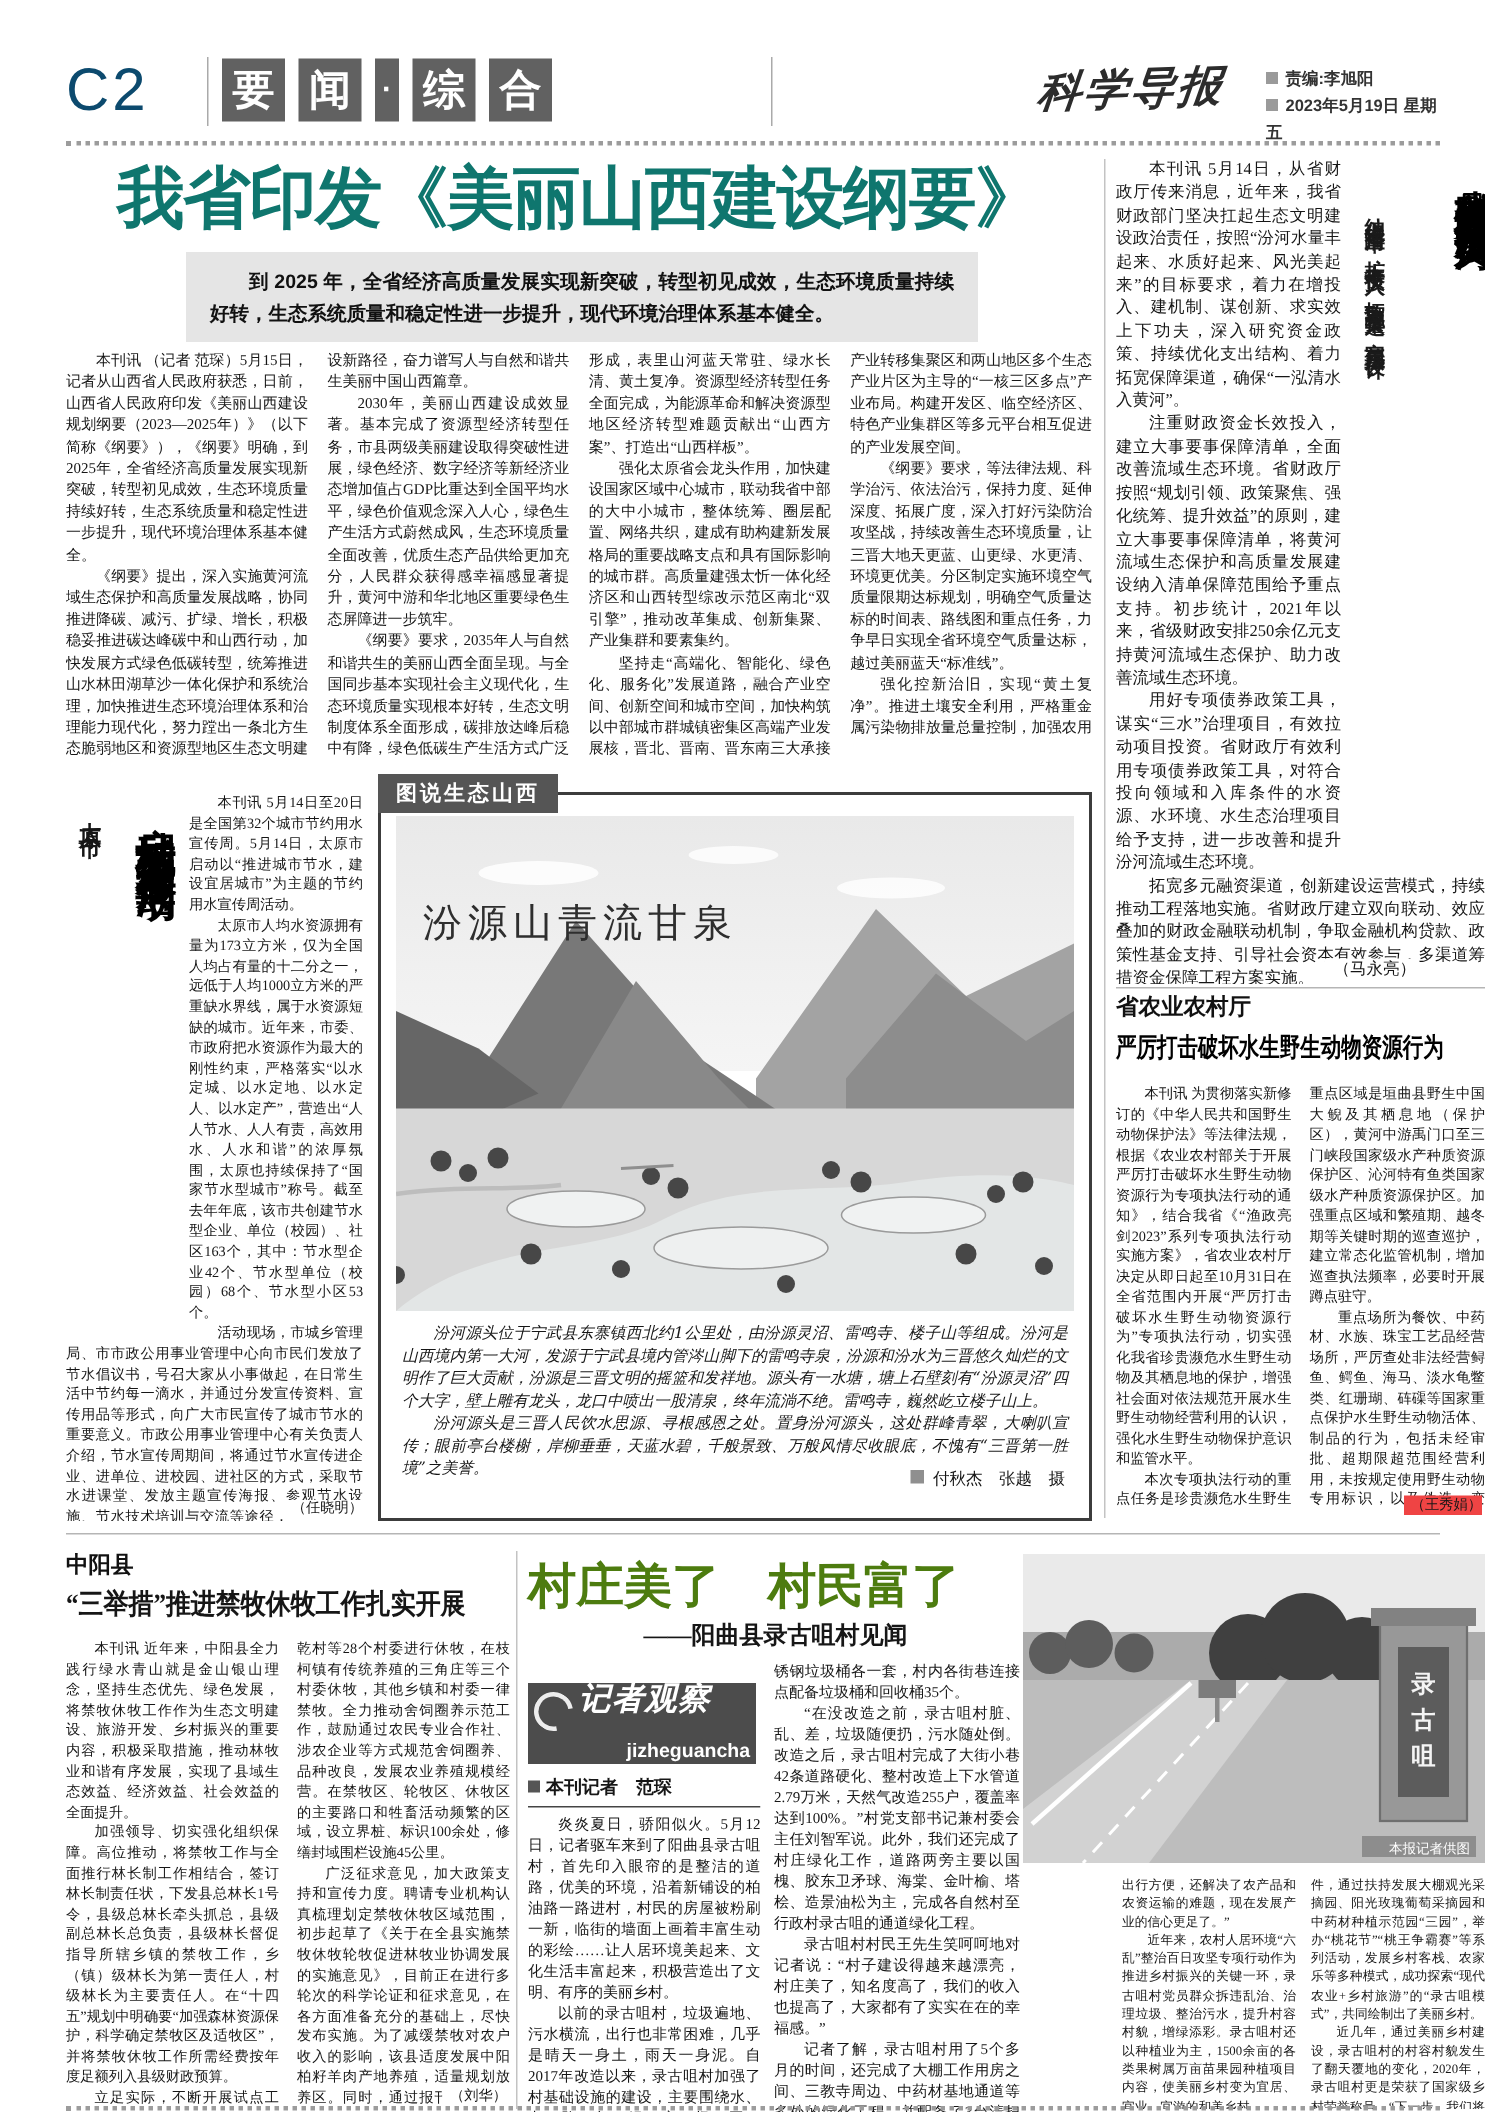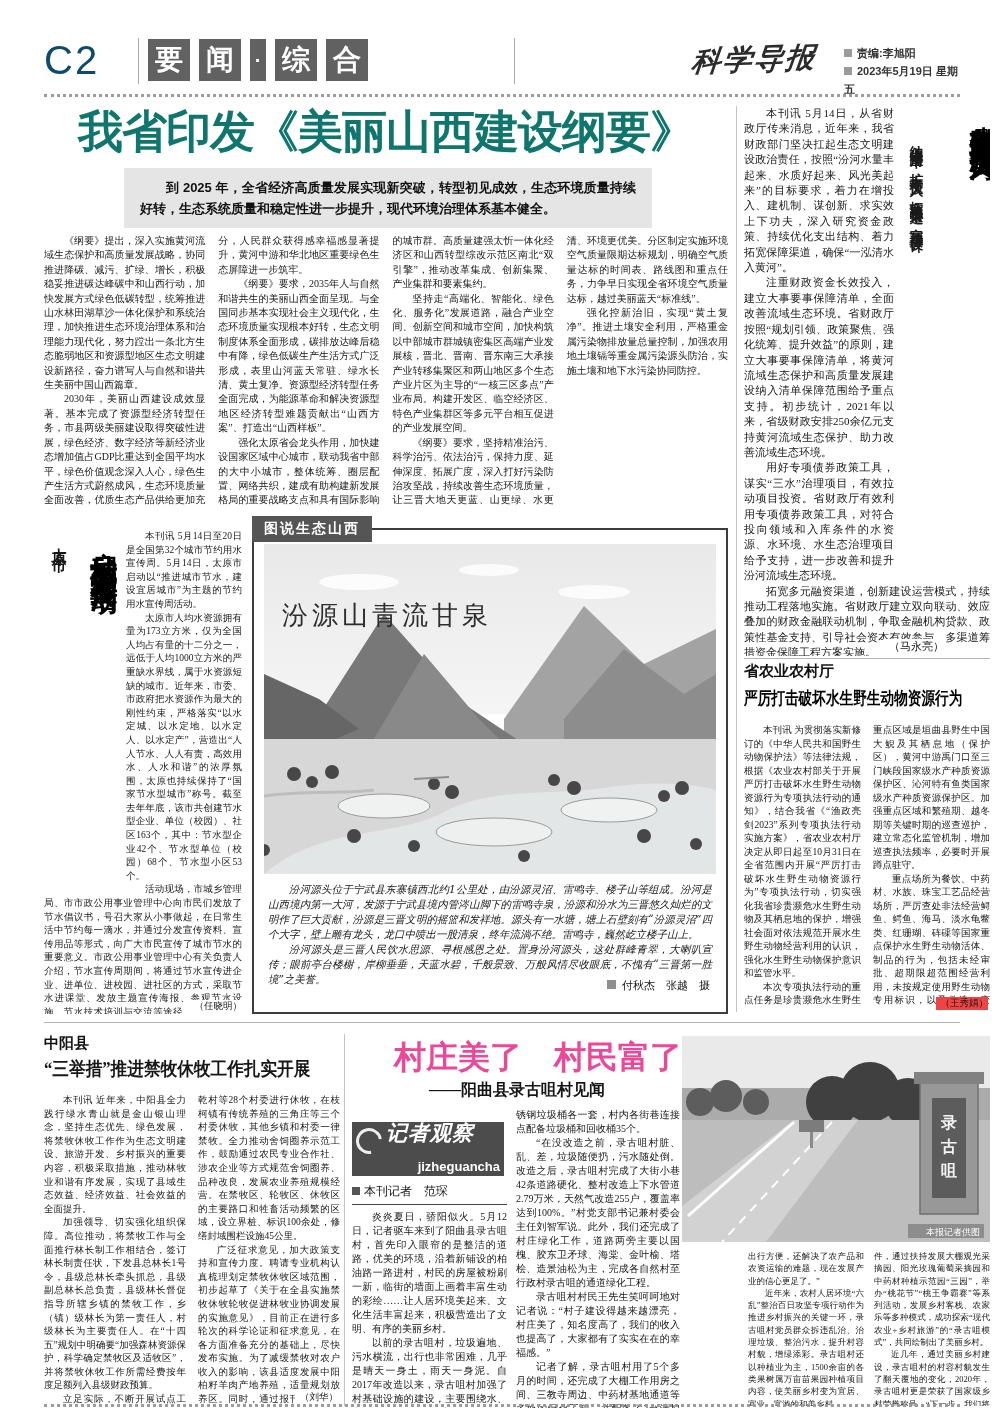--- a/index.html
+++ b/index.html
@@ -85,37 +85,37 @@
 
   
   .zy { left:44px; top:1034px; width:296px; height:372px; }
   .zy-head { position:absolute; left:0; top:22px; width:330px; transform:scaleX(0.9); transform-origin:left;
              font-size:18.5px; font-weight:900; font-family:"Liberation Serif",serif; white-space:nowrap; }
   .zy-col { position:absolute; top:60px; width:142px; height:310px; overflow:hidden;
             font-size:9.5px; line-height:13.6px; }
   .zy-byline { position:absolute; right:2px; bottom:2px; background:#fff; padding-left:5px; font-size:9.5px; }
 
   
-  .vg-head { left:352px; top:1036px; width:330px; text-align:right; font-size:32px; font-weight:900;
-             font-family:Liberation Serif, serif; color:#ec4899; white-space:nowrap; }
+  .vg-head { left:352px; top:1036px; width:330px; text-align:left; font-size:32px; font-weight:900;
+             font-family:Liberation Serif, serif; color:#4d7c0f; white-space:nowrap; }
   .vg-sub { left:352px; top:1080px; width:330px; text-align:center; font-size:16px; font-weight:bold;
             font-family:"Liberation Serif",serif; }
   .vg-col { overflow:hidden; text-align:justify; }
   .vg-col1 { left:352px; top:1122px; width:155px; height:286px; font-size:10px; line-height:14px; }
   .vg-col2 { left:516px; top:1108px; width:164px; height:300px; font-size:10px; line-height:14px; }
   .vg-col3 { left:748px; top:1250px; width:116px; height:156px; font-size:8.5px; line-height:12.3px; }
   .vg-col4 { left:874px; top:1250px; width:116px; height:156px; font-size:8.5px; line-height:12.3px; }
   .obs-logo { position:relative; width:152px; height:54px; background:#4c4c4c; margin-bottom:4px; }
   .obs-cn { position:absolute; left:34px; top:4px; color:#fff; font-weight:900; font-style:italic;
             font-size:21px; font-family:"Liberation Sans",sans-serif; letter-spacing:1px; }
   .obs-en { position:absolute; right:4px; bottom:2px; color:#fff; font-weight:bold; font-size:13px;
             font-family:"Liberation Sans",sans-serif; }
   .obs-swoosh { position:absolute; left:4px; top:6px; width:26px; height:26px; border:3px solid #fff;
                 border-color:#fff transparent #fff #fff; border-radius:50%; transform:rotate(35deg); opacity:.9; }
-  .vg-reporter { font-family:"Liberation Sans",sans-serif; font-weight:normal; font-size:12px;
+  .vg-reporter { font-family:"Liberation Sans",sans-serif; font-weight:bold; font-size:12px;
                  border-bottom:1px solid #444; padding:4px 0 6px 0; margin-bottom:5px; }
   .vg-reporter .sq { display:inline-block; width:8px; height:8px; background:#555; margin-right:4px; }
   .village-photo { left:682px; top:1036px; width:308px; height:206px; }
 </style>
 </head>
 <body>
 
 <div class="abs hdr">
   <div class="edition">C2</div>
   <div class="hdr-line" style="left:94px"></div>
@@ -133,26 +133,27 @@
     <div><span class="sq"></span><span>2023年5月19日  星期五</span></div>
   </div>
 </div>
 <div class="abs dotted-rule" style="left:44px; top:94px; width:916px;"></div>
 
 <div class="abs main-headline">我省印发《美丽山西建设纲要》</div>
 <div class="abs standfirst">
   <p>到 2025 年，全省经济高质量发展实现新突破，转型初见成效，生态环境质量持续好转，生态系统质量和稳定性进一步提升，现代环境治理体系基本健全。</p>
 </div>
 <div class="abs main-body">
+    <p>本刊讯 （记者 范琛）5月15日，记者从山西省人民政府获悉，日前，山西省人民政府印发《美丽山西建设规划纲要（2023—2025年）》（以下简称《纲要》），《纲要》明确，到2025年，全省经济高质量发展实现新突破，转型初见成效，生态环境质量持续好转，生态系统质量和稳定性进一步提升，现代环境治理体系基本健全。</p>
     <p>《纲要》提出，深入实施黄河流域生态保护和高质量发展战略，协同推进降碳、减污、扩绿、增长，积极稳妥推进碳达峰碳中和山西行动，加快发展方式绿色低碳转型，统筹推进山水林田湖草沙一体化保护和系统治理，加快推进生态环境治理体系和治理能力现代化，努力蹚出一条北方生态脆弱地区和资源型地区生态文明建设新路径，奋力谱写人与自然和谐共生美丽中国山西篇章。</p>
     <p>2030年，美丽山西建设成效显著。基本完成了资源型经济转型任务，市县两级美丽建设取得突破性进展，绿色经济、数字经济等新经济业态增加值占GDP比重达到全国平均水平，绿色价值观念深入人心，绿色生产生活方式蔚然成风，生态环境质量全面改善，优质生态产品供给更加充分，人民群众获得感幸福感显著提升，黄河中游和华北地区重要绿色生态屏障进一步筑牢。</p>
     <p>《纲要》要求，2035年人与自然和谐共生的美丽山西全面呈现。与全国同步基本实现社会主义现代化，生态环境质量实现根本好转，生态文明制度体系全面形成，碳排放达峰后稳中有降，绿色低碳生产生活方式广泛形成，表里山河蓝天常驻、绿水长清、黄土复净。资源型经济转型任务全面完成，为能源革命和解决资源型地区经济转型难题贡献出“山西方案”、打造出“山西样板”。</p>
     <p>强化太原省会龙头作用，加快建设国家区域中心城市，联动我省中部的大中小城市，整体统筹、圈层配置、网络共织，建成有助构建新发展格局的重要战略支点和具有国际影响的城市群。高质量建强太忻一体化经济区和山西转型综改示范区南北“双引擎”，推动改革集成、创新集聚、产业集群和要素集约。</p>
     <p>坚持走“高端化、智能化、绿色化、服务化”发展道路，融合产业空间、创新空间和城市空间，加快构筑以中部城市群城镇密集区高端产业发展核，晋北、晋南、晋东南三大承接产业转移集聚区和两山地区多个生态产业片区为主导的“一核三区多点”产业布局。构建开发区、临空经济区、特色产业集群区等多元平台相互促进的产业发展空间。</p>
-    <p>《纲要》要求，坚持精准治污、科学治污、依法治污，保持力度、延伸深度、拓展广度，深入打好污染防治攻坚战，持续改善生态环境质量，让三晋大地天更蓝、山更绿、水更清、环境更优美。分区制定实施环境空气质量限期达标规划，明确空气质量达标的时间表、路线图和重点任务，力争早日实现全省环境空气质量达标，越过美丽蓝天“标准线”。</p>
+    <p>《纲要》要求，等法律法规、科学治污、依法治污，保持力度、延伸深度、拓展广度，深入打好污染防治攻坚战，持续改善生态环境质量，让三晋大地天更蓝、山更绿、水更清、环境更优美。分区制定实施环境空气质量限期达标规划，明确空气质量达标的时间表、路线图和重点任务，力争早日实现全省环境空气质量达标，越过美丽蓝天“标准线”。</p>
     <p>强化控新治旧，实现“黄土复净”。推进土壤安全利用，严格重金属污染物排放量总量控制，加强农用地土壤镉等重金属污染源头防治，实施土壤和地下水污染协同防控。</p>
   </div>
 
 <div class="abs vrule" style="left:736px; top:106px; height:906px;"></div>
 
 <div class="abs finance cont-none">
   <div class="fin-float">
     <div class="fin-vsub"><span>纳入保障清单</span><span>扩大专债投入</span><span>拓宽融资渠道</span><span>完善顶层设计</span></div>
     <div class="fin-vhead">省财政倾力支持『一泓清水入黄河』</div>
   </div>

